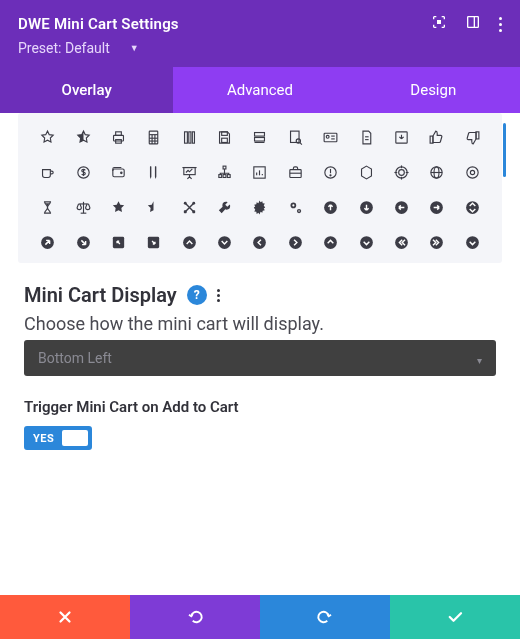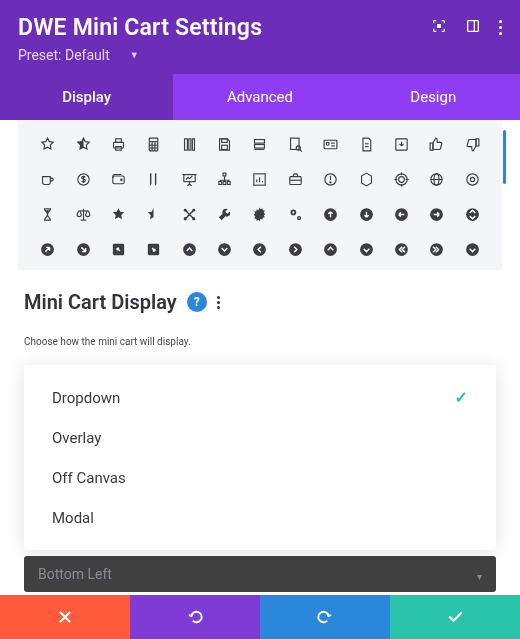--- a/index.html
+++ b/index.html
@@ -1,39 +1,39 @@
 <!DOCTYPE html>
 <html><head>
 <meta charset="utf-8">
 <style>
   * { box-sizing: border-box; margin: 0; padding: 0; font-family: -apple-system, BlinkMacSystemFont, "Segoe UI", Roboto, Helvetica, Arial, sans-serif; }
   body { width: 520px; height: 639px; overflow: hidden; background: #fff; position: relative; }
   .header { background: #6c2eb9; color: #fff; padding: 14px 18px 10px 18px; }
   .header-top { display: flex; align-items: center; justify-content: space-between; }
-  .title { font-size: 23px; font-weight: 600; letter-spacing: .2px; }
+  .title { font-size: 15px; font-weight: 600; letter-spacing: .2px; }
   .header-icons { display: flex; gap: 18px; align-items: center; color: #fff; }
   .header-icons svg, .header-icons .dots { width: 16px; height: 16px; fill: #fff; }
   .preset { margin-top: 6px; font-size: 14px; color: #e6d6fb; display: inline-flex; align-items: center; gap: 20px; }
   .preset .tri { font-size: 9px; }
   .tabs { display: flex; background: #8e3df2; color: #fff; }
   .tab { padding: 14px 0; width: 33.33%; text-align: center; font-size: 15px; cursor: pointer; }
   .tab.active { background: #6c2eb9; font-weight: 500; }
   .tab:nth-child(2){ text-align:center; }
   .icon-grid-wrap { position: relative; padding: 0 18px; }
   .icon-grid { background: #f4f5f9; border-radius: 3px; padding: 16px 12px 12px 12px; display: grid; grid-template-columns: repeat(13, 1fr); row-gap: 18px; column-gap: 0; justify-items: center; align-items: center; }
   .icon-grid svg { width: 17px; height: 17px; fill: none; stroke: #3c3c46; stroke-width: 1.6; }
   .icon-grid .solid svg { fill: #3c3c46; stroke: none; }
   .grid-scroll { position: absolute; right: 14px; top: 10px; width: 3px; height: 54px; background: #2b87da; border-radius: 2px; }
   .section { padding: 20px 24px 0 24px; }
   .section-title-row { display: flex; align-items: center; gap: 10px; }
   .section-title { font-size: 20px; font-weight: 600; color: #32323a; }
   .help-badge { width: 20px; height: 20px; border-radius: 50%; background: #2b87da; color: #fff; font-size: 12px; font-weight: 700; display: inline-flex; align-items: center; justify-content: center; }
   .vdots { display: inline-flex; flex-direction: column; gap: 2px; }
   .vdots span { width: 3px; height: 3px; background: #32323a; border-radius: 50%; }
-  .section-desc { margin-top: 22px; font-size: 10px; color: #4a4a52; }
+  .section-desc { margin-top: 6px; font-size: 18px; color: #4a4a52; }
   .dropdown-panel { margin: 18px 0 0 0; background: #fff; border-radius: 3px; box-shadow: 0 2px 18px rgba(0,0,0,0.12); padding: 12px 0; }
   .dd-item { padding: 11px 28px; font-size: 15px; color: #3a3a42; display: flex; justify-content: space-between; align-items: center; cursor: pointer; }
   .dd-item .check { color: #29c4a9; font-size: 16px; font-weight: 700; }
   .underlay-select { margin: 6px 0 0 0; background: #404040; border-radius: 3px; padding: 10px 14px; font-size: 14px; color: #8a8a93; display: flex; justify-content: space-between; align-items: flex-end; }
   .underlay-select .caret { font-size: 10px; color: #8a8a93; }
   .trigger-label { margin-top: 22px; font-size: 15px; font-weight: 600; color: #32323a; }
   .toggle { margin-top: 10px; width: 68px; height: 24px; border: 2px solid #2b87da; border-radius: 3px; background: #2b87da; display: inline-flex; align-items: center; position: relative; }
   .toggle-text { color: #fff; font-size: 11px; font-weight: 700; padding-left: 7px; letter-spacing: .5px;}
   .toggle-knob { position: absolute; right: 2px; top: 2px; width: 26px; height: 16px; background: #fff; border-radius: 2px; }
   .footer { position: absolute; bottom: 0; left: 0; right: 0; height: 44px; display: flex; }
@@ -71,21 +71,21 @@
       </span>
     </div>
   </div>
   <div class="preset">
     <span>Preset: Default</span>
     <span class="tri">▼</span>
   </div>
 </div>
 
 <div class="tabs">
-  <div class="tab active">Display</div>
+  <div class="tab active">Overlay</div>
   <div class="tab">Advanced</div>
   <div class="tab">Design</div>
 </div>
 
 <div class="icon-grid-wrap">
   <div class="icon-grid">
 
     <span class="ic">
         <svg viewBox="0 0 24 24">
           <path d="M12 3l2.5 5 5.5.8-4 3.9.9 5.5L12 15.8 7.1 18.2 8 12.7 4 8.8l5.5-.8z"></path>
@@ -438,35 +438,20 @@
     <div class="section-title">Mini Cart Display</div>
     <span class="help-badge">?</span>
     <span class="vdots">
         <span></span>
         <span></span>
         <span></span>
       </span>
   </div>
   <div class="section-desc">Choose how the mini cart will display.</div>
 
-  <div class="dropdown-panel">
-    <div class="dd-item">
-      <span>Dropdown</span>
-      <span class="check">✓</span>
-    </div>
-    <div class="dd-item">
-      <span>Overlay</span>
-    </div>
-    <div class="dd-item">
-      <span>Off Canvas</span>
-    </div>
-    <div class="dd-item">
-      <span>Modal</span>
-    </div>
-  </div>
 
   <div class="underlay-select">
     <span>Bottom Left</span>
     <span class="caret">▾</span>
   </div>
 
   <div class="trigger-label">Trigger Mini Cart on Add to Cart</div>
   <div class="toggle">
     <span class="toggle-text">YES</span>
     <span class="toggle-knob"></span>

